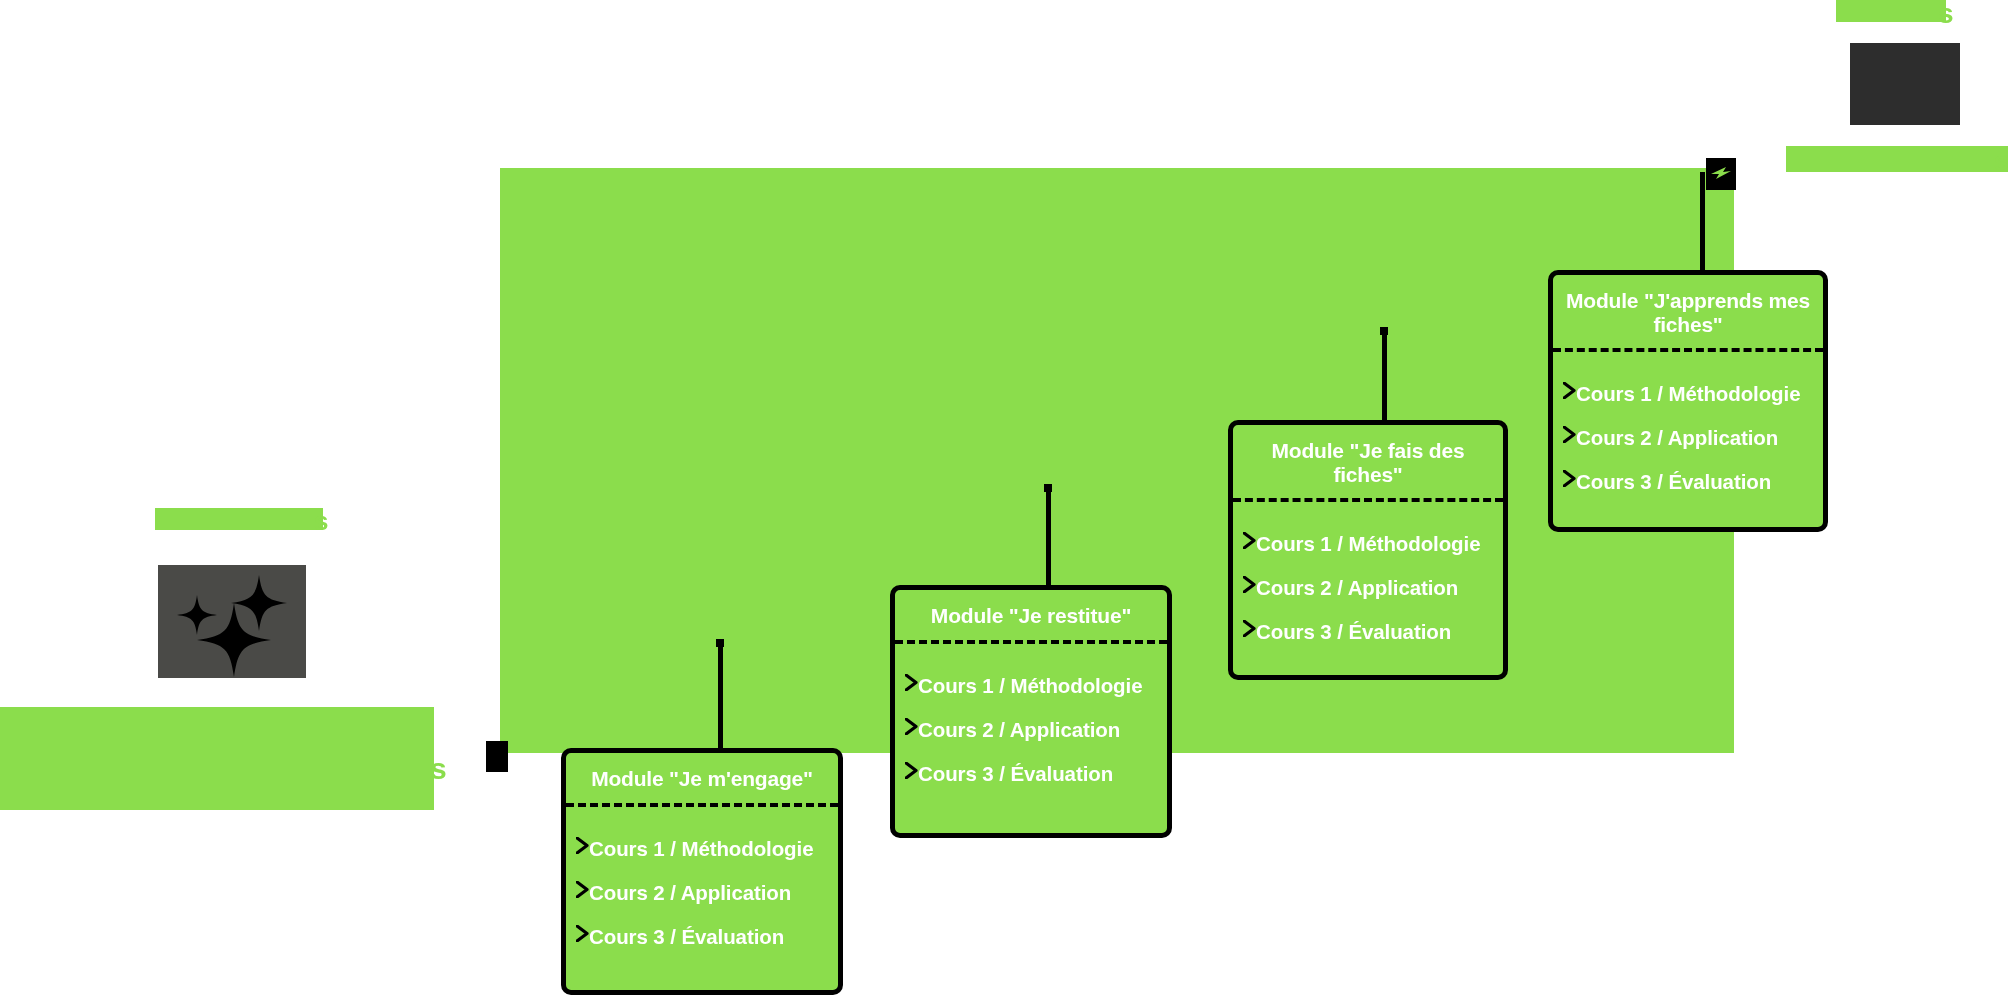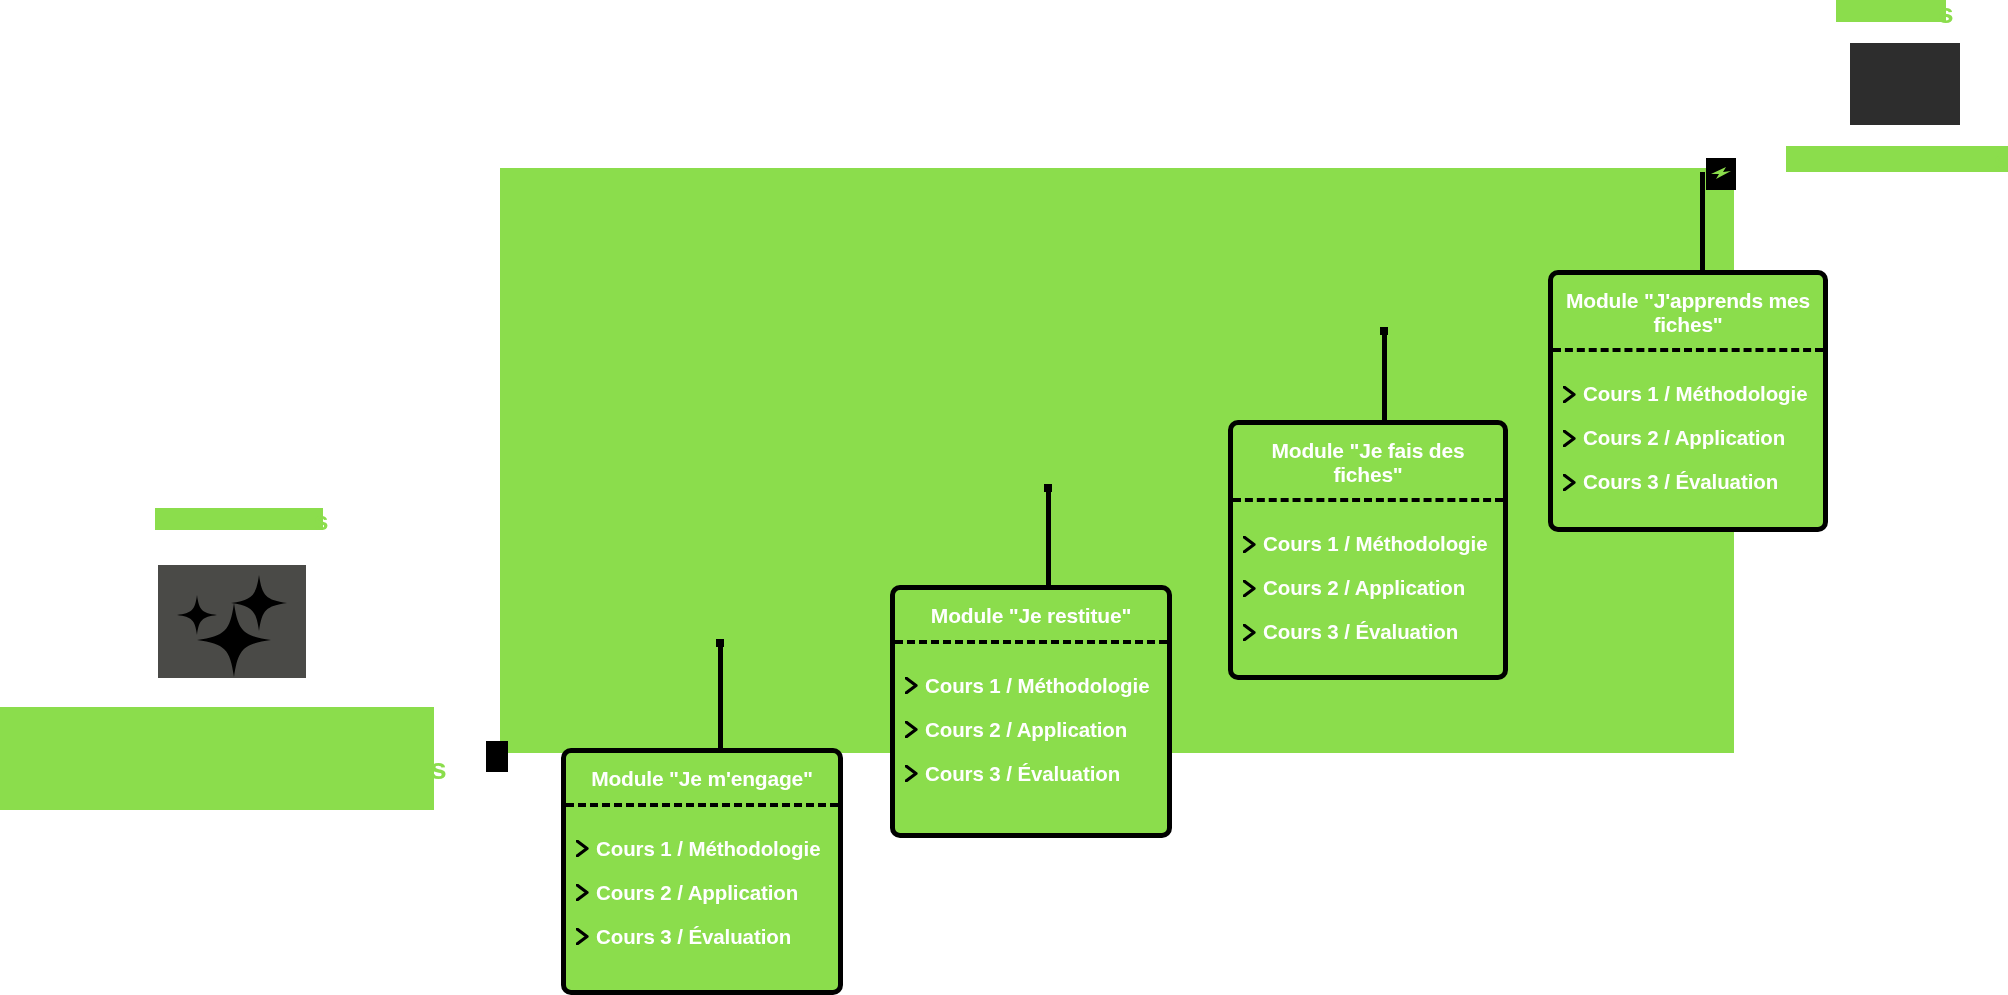--- a/index.html
+++ b/index.html
@@ -82,22 +82,20 @@
     text-align: center;
     padding: 14px 10px 12px 10px;
     border-bottom: 4px dashed #000000;
     letter-spacing: -0.2px;
   }
   .module-body {
     padding: 30px 0 10px 10px;
   }
   .course-row {
     display: flex;
-    align-items: center;
-    gap: 7px;
     margin-bottom: 20px;
   }
   .chevron-icon {
     flex: 0 0 auto;
     width: 13px;
     height: 17px;
     color: #000000;
     line-height: 1;
   }
   .chevron-icon svg { display: block; }

